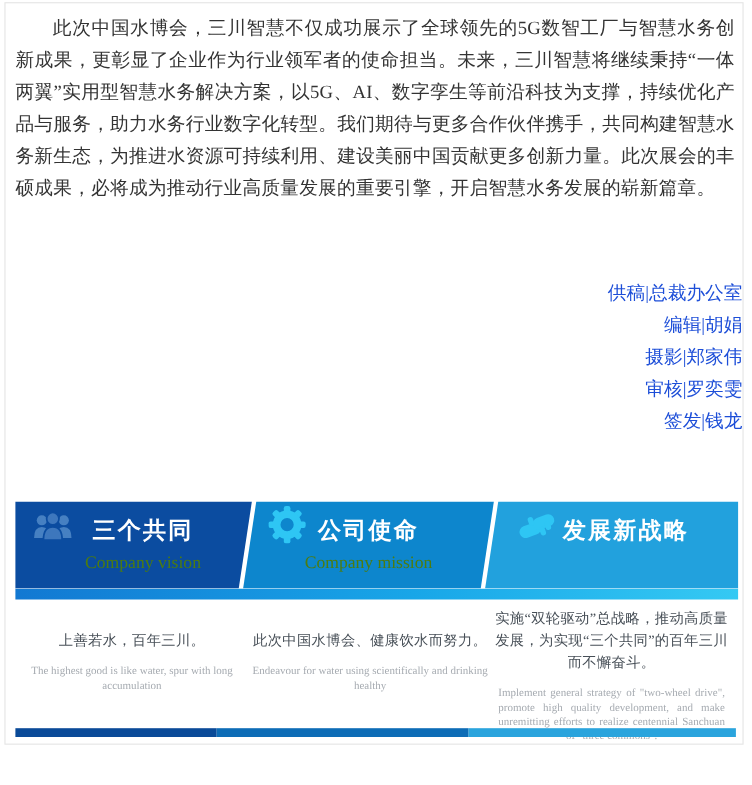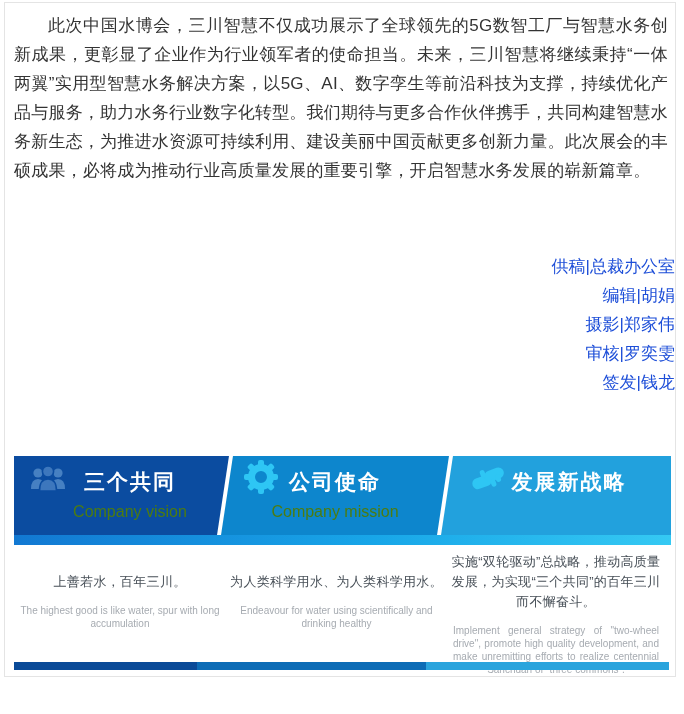--- a/index.html
+++ b/index.html
@@ -9,20 +9,21 @@
     background: #ffffff;
     position: relative;
     font-family: "Liberation Sans", "DejaVu Sans", sans-serif;
     overflow: hidden;
   }
   .card {
     position: absolute; left: 4px; top: 2px;
     width: 672px; height: 675px;
     background: #ffffff;
     border: 1px solid #e4e4e4;
+    font-family: Liberation Serif, serif;
   }
   
   .paragraph {
     position: absolute; left: 9px; right: 7px; top: 8px;
     font-size: 17px; line-height: 29px; color: #333333;
     text-align: justify; text-indent: 2em;
     letter-spacing: 0.2px;
   }
   
   .credits {
@@ -169,21 +170,21 @@
       </div>
     </div>
     <div class="banner-stripe"></div>
   </div>
 
   <div class="valcol col1">
     <div class="zh">上善若水，百年三川。</div>
     <div class="en">The highest good is like water, spur with long accumulation</div>
   </div>
   <div class="valcol col2">
-    <div class="zh">为人类科学用水、为人类科学用水。</div>
+    <div class="zh">此次中国水博会、健康饮水而努力。</div>
     <div class="en">Endeavour for water using scientifically and drinking healthy</div>
   </div>
   <div class="valcol col3">
     <div class="zh">实施“双轮驱动”总战略，推动高质量发展，为实现“三个共同”的百年三川而不懈奋斗。</div>
     <div class="en">Implement general strategy of "two-wheel drive", promote high quality development, and make unremitting efforts to realize centennial Sanchuan of "three commons".</div>
   </div>
 
   <div class="footer-bar">
     <div class="fb-seg1"></div>
     <div class="fb-seg2"></div>

